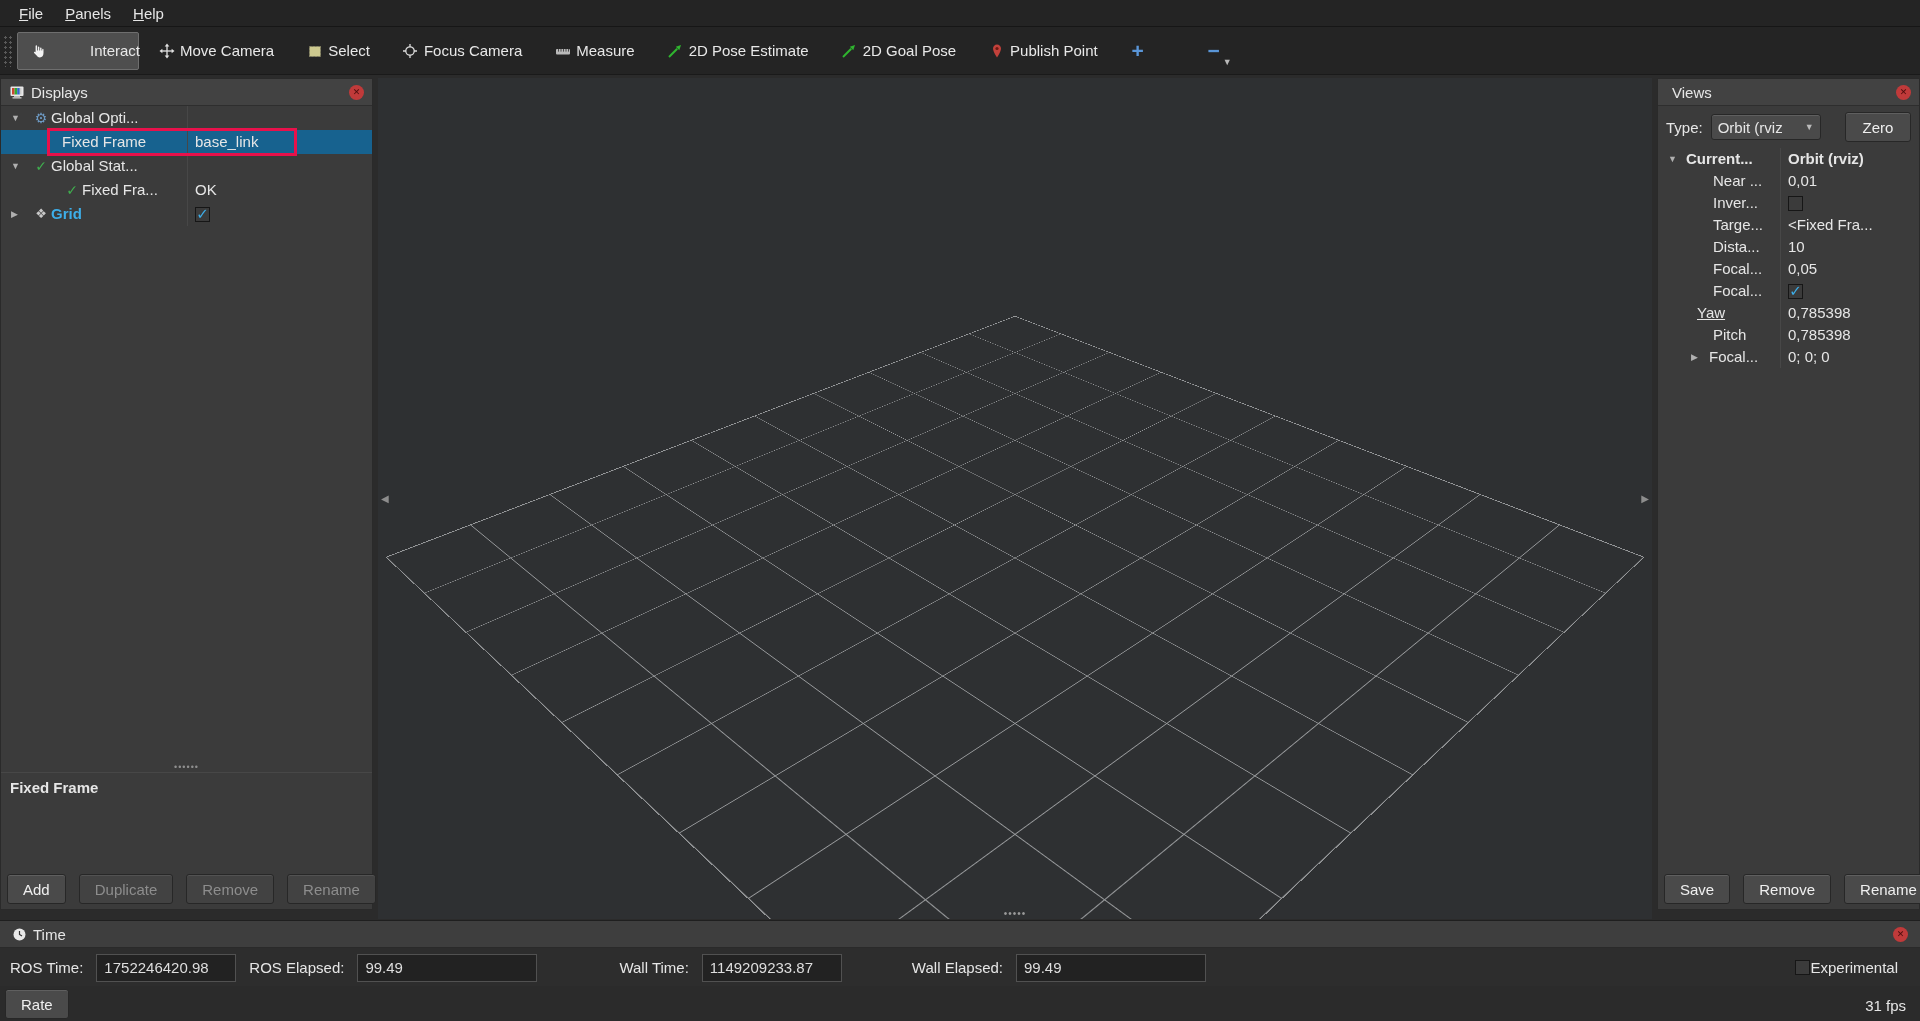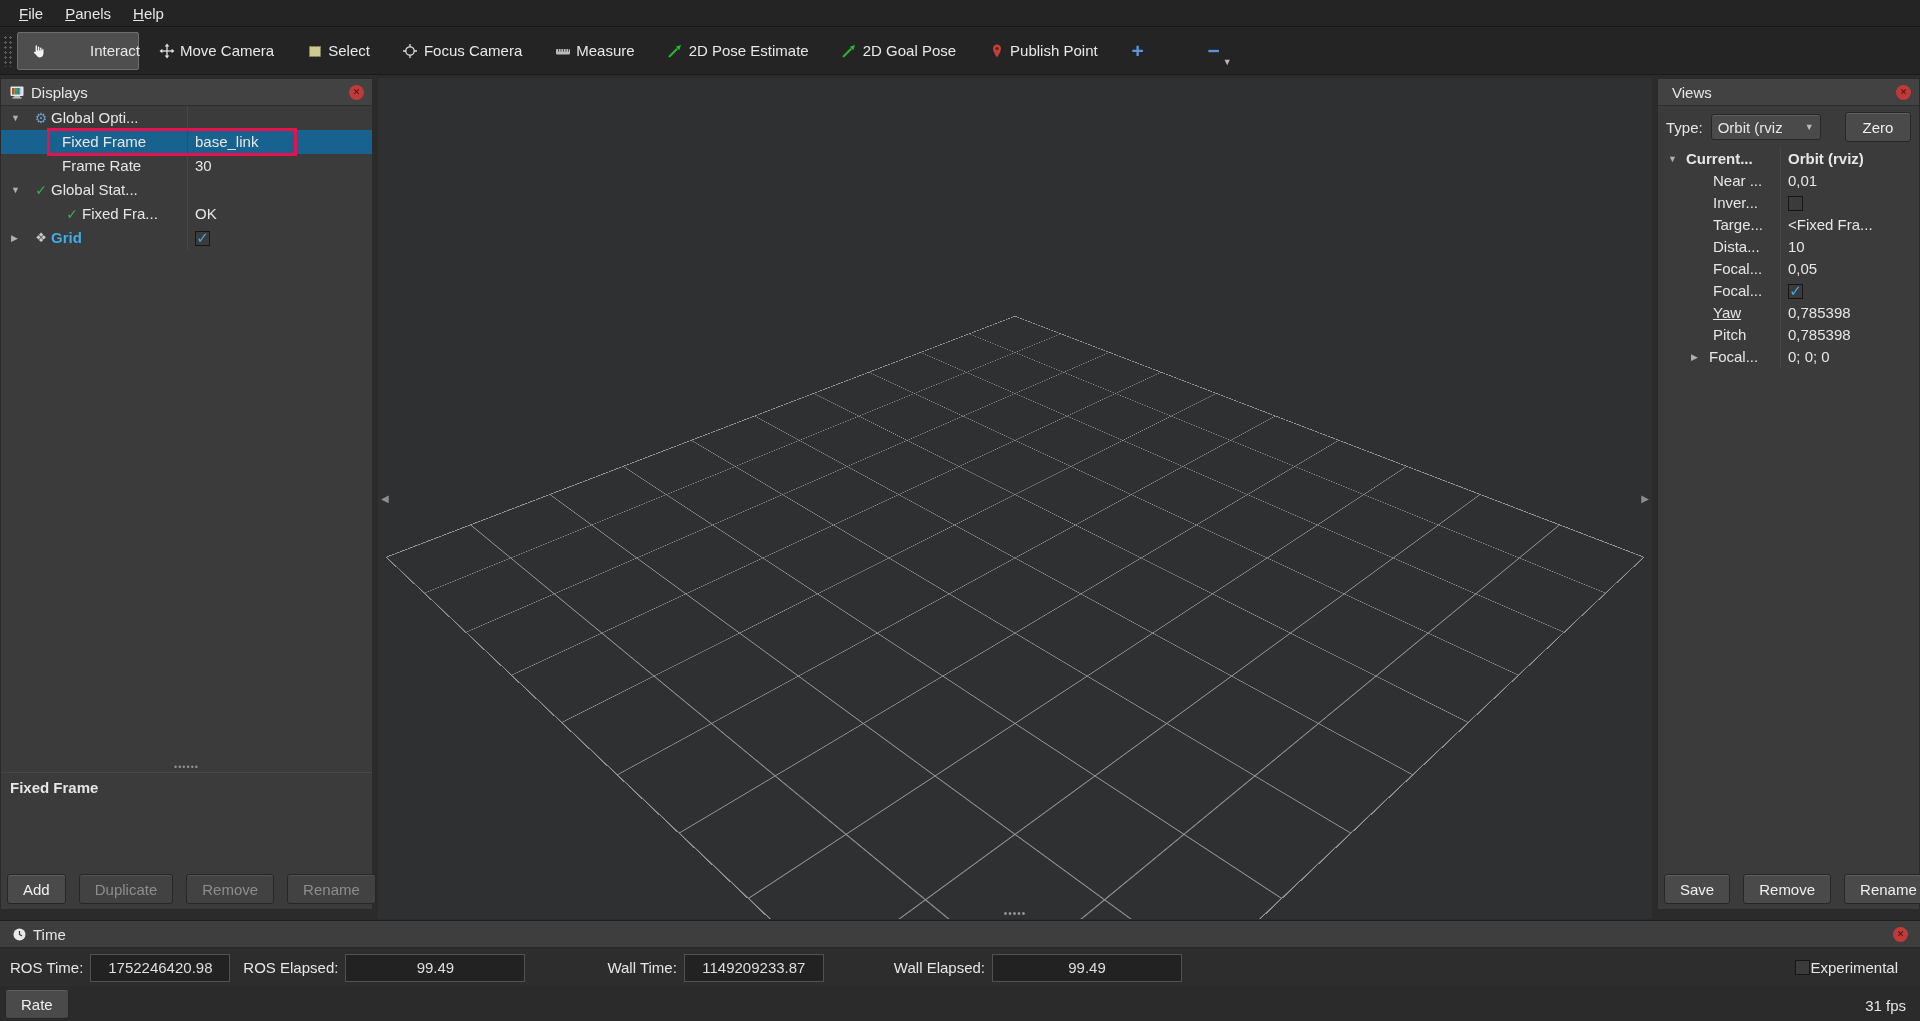--- a/index.html
+++ b/index.html
@@ -95,25 +95,25 @@
               linear-gradient(to bottom, #97999b 1px, transparent 1px);
             background-size:106px 106px;
             border:1px solid #97999b; }
   .edge-arrow { position:absolute; top:50%; margin-top:-6px; font-size:10px;
                 color:#8d8d8d; }
   .edge-arrow.left { left:3px; }
   .edge-arrow.right { right:3px; }
   .viewport-dots { position:absolute; bottom:0; left:50%; transform:translateX(-50%);
                    color:#9a9a9a; font-size:10px; letter-spacing:1px; }
   
-  .time-panel { height:66px; background:#2d2d2d; border-top:1px solid #1f1f1f;text-align:center; }
+  .time-panel { height:66px; background:#2d2d2d; border-top:1px solid #1f1f1f; }
   .time-header { height:27px; background:#3e3e3e; border-bottom:1px solid #2a2a2a;
                  display:flex; align-items:center; padding:0 12px; }
   .time-body { height:39px; display:flex; align-items:center; padding:0 10px; }
-  .tfield { display:flex; align-items:center; gap:7px; }
+  .tfield { display:flex; align-items:center; gap:13px; }
   .tfield:nth-child(1) { margin-right:13px; }
   .tfield:nth-child(2) { margin-right:82px; }
   .tfield:nth-child(3) { margin-right:70px; }
   .tinput { background:#222222; border:1px solid #515151; height:28px;
             line-height:26px; padding:0 7px; color:#dedede; }
   .experimental { margin-left:auto; display:flex; align-items:center; gap:0;
                   padding-right:12px; }
   
   .statusbar { height:35px; display:flex; align-items:flex-start; padding:3px 14px 0 5px; }
   .fps { margin-left:auto; padding-top:8px; }
@@ -249,28 +249,20 @@
         <div class="trow selected">
           <div class="tname" style="padding-left: 61px;">
             <span class="tlabel">Fixed Frame</span>
           </div>
           <div class="tval">
             <span>base_link</span>
           </div>
           <div class="annotation"></div>
         </div>
         <div class="trow">
-          <div class="tname" style="padding-left: 61px;">
-            <span class="tlabel">Frame Rate</span>
-          </div>
-          <div class="tval">
-            <span>30</span>
-          </div>
-        </div>
-        <div class="trow">
           <div class="tname" style="padding-left: 6px;">
             <span class="expander">▼</span>
             <span class="tree-icon">
               <span style="color:#3fae4e;font-weight:bold;font-size:14px;">✓</span>
             </span>
             <span class="tlabel">Global Stat...</span>
           </div>
           <div class="tval"></div>
         </div>
         <div class="trow">
@@ -381,21 +373,21 @@
         </div>
         <div class="trow">
           <div class="tname" style="padding-left: 55px;">
             <span class="tlabel">Focal...</span>
           </div>
           <div class="tval">
             <span class="checkbox checked"></span>
           </div>
         </div>
         <div class="trow">
-          <div class="tname" style="padding-left: 55px; text-decoration: underline;">
+          <div class="tname" style="padding-left: 39px; text-decoration: underline;">
             <span class="tlabel">Yaw</span>
           </div>
           <div class="tval">
             <span>0,785398</span>
           </div>
         </div>
         <div class="trow">
           <div class="tname" style="padding-left: 55px;">
             <span class="tlabel">Pitch</span>
           </div>

